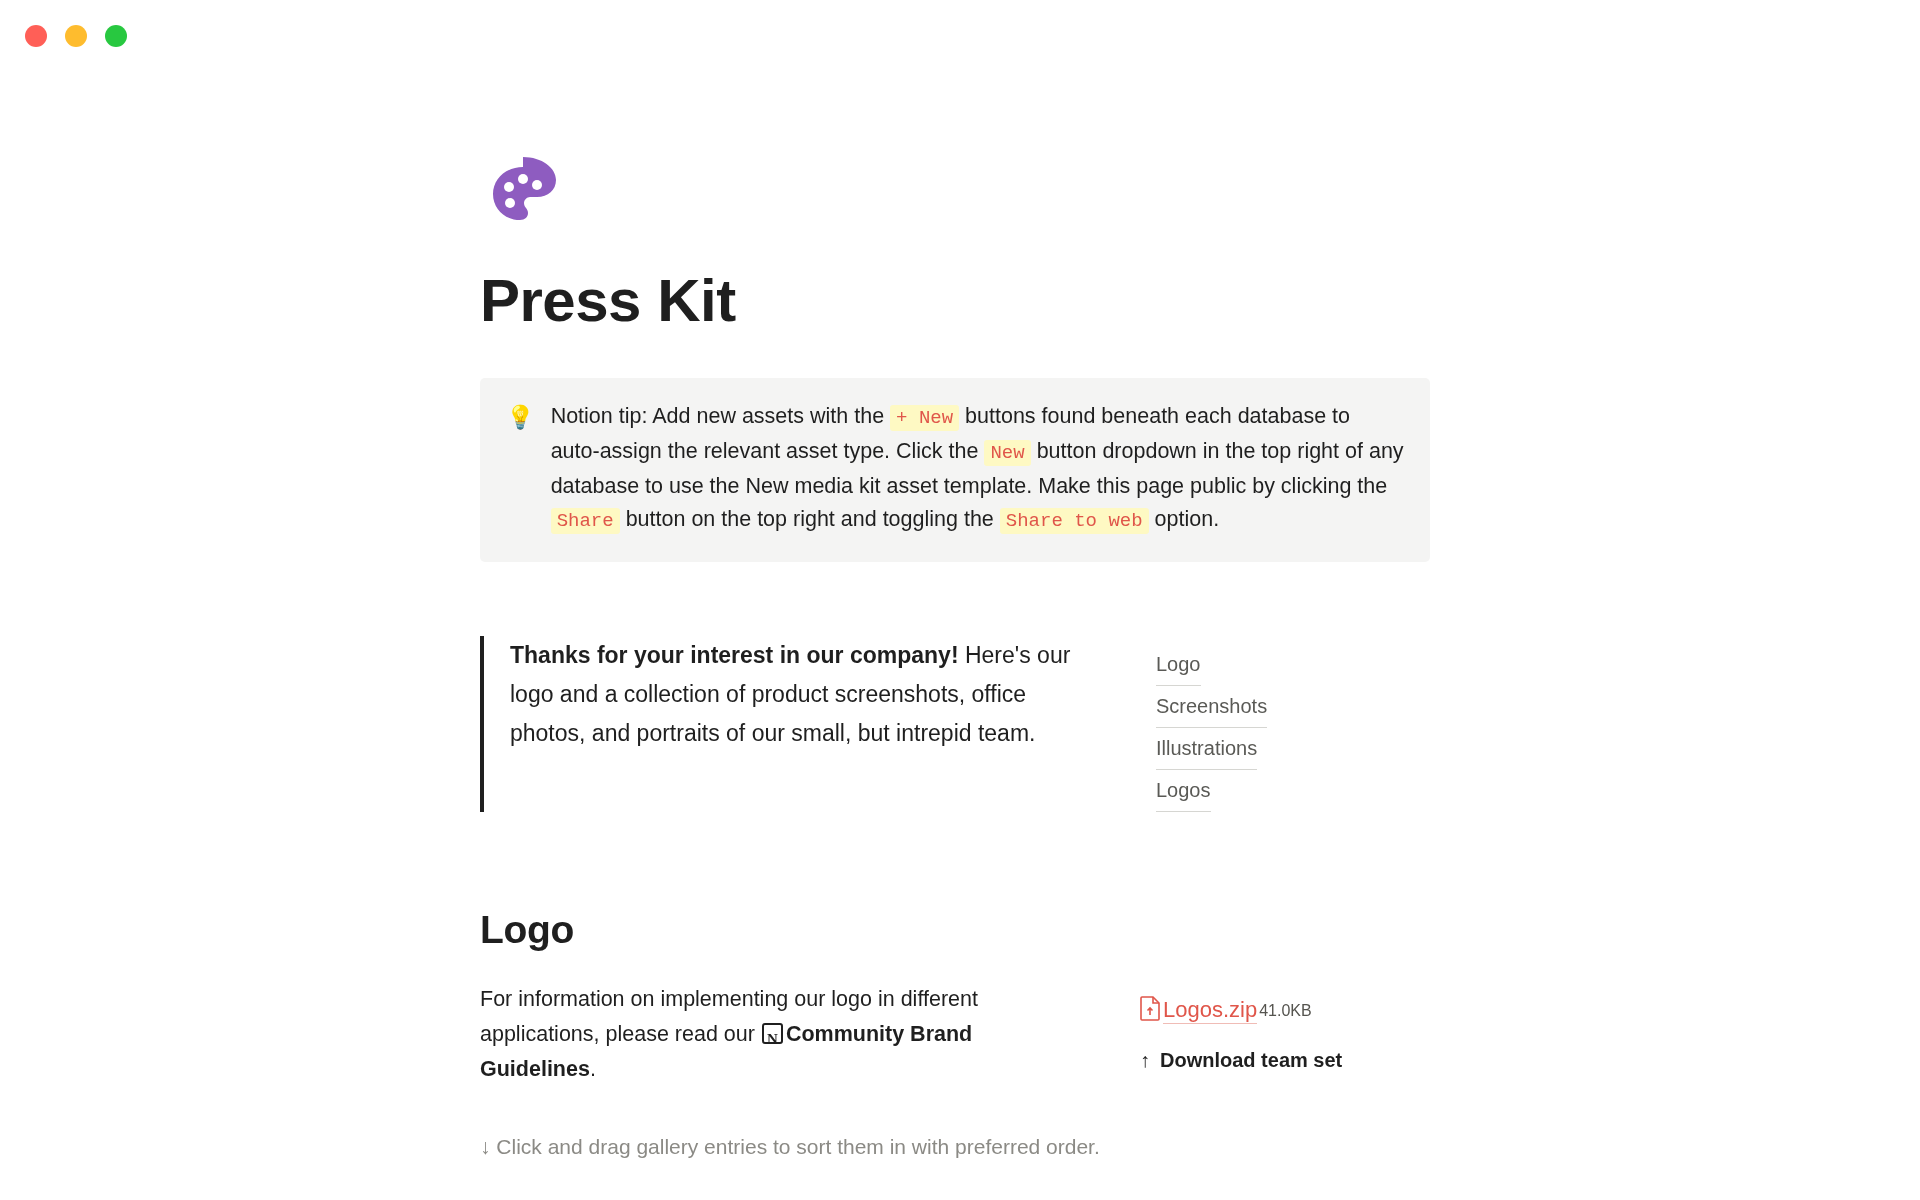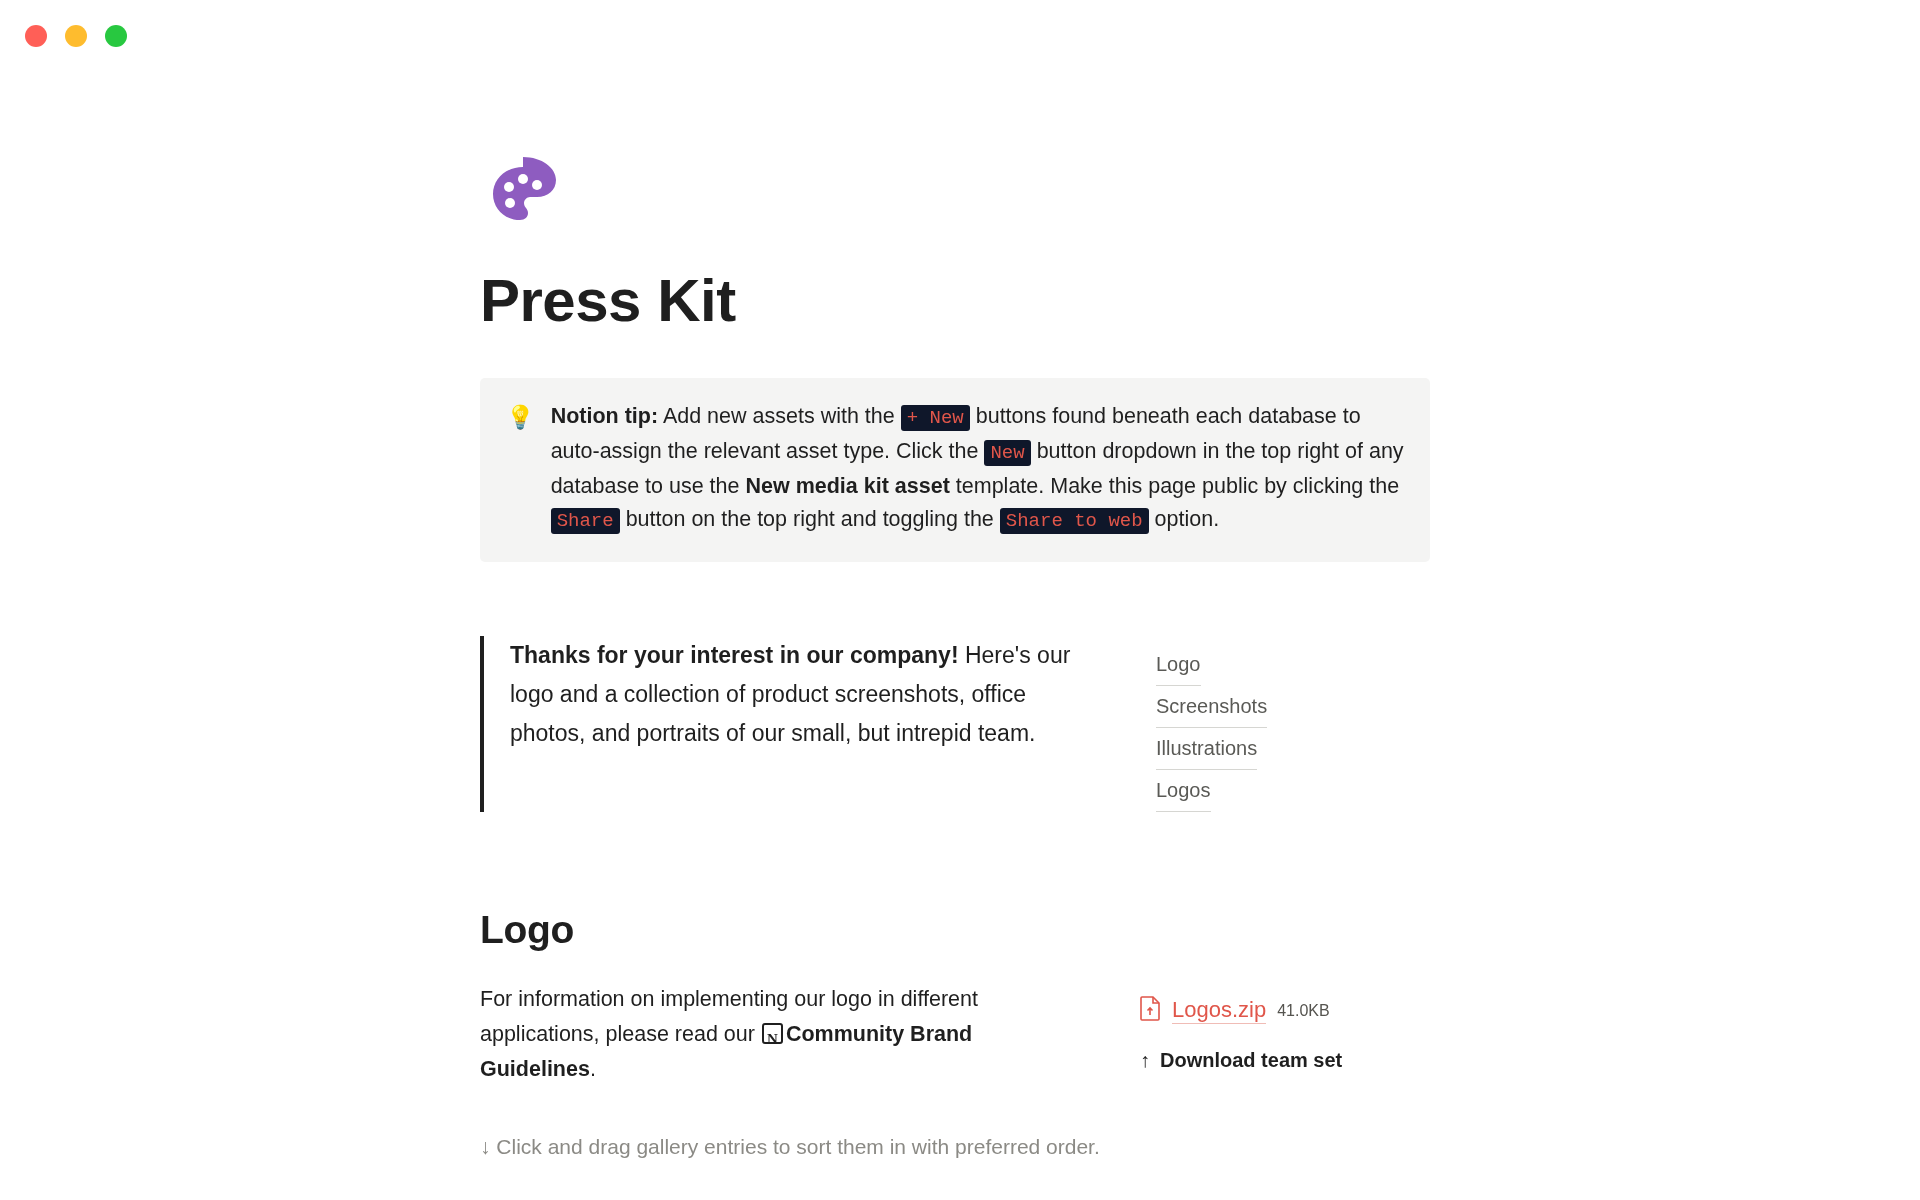--- a/index.html
+++ b/index.html
@@ -80,24 +80,24 @@
   .callout-emoji {
     font-size: 23px;
     line-height: 34px;
     flex: 0 0 auto;
   }
   .callout-text {
     font-size: 21.5px;
     line-height: 33px;
     color: #1f1f1f;
   }
-  .callout-text b { font-weight: bold; }
+  .callout-text b { font-weight: normal; }
   code.inline {
     font-family: "Liberation Mono", monospace;
-    background: #0f172a;
+    background: #fef9c3;
     color: #e0564a;
     font-size: 19px;
     padding: 2px 6px;
     border-radius: 3px;
     white-space: nowrap;
   }
 
   
   .mid-row {
     display: flex;
@@ -166,21 +166,21 @@
     color: #1f1f1f;
     font-family: "Liberation Serif", serif;
   }
   .files-col {
     margin-left: 100px;
     padding-top: 14px;
   }
   .file-row {
     display: flex;
     align-items: center;
-    gap: 11px;
+    gap: 2px;
     margin-bottom: 24px;
   }
   .file-name {
     font-size: 22px;
     color: #e0564a;
     border-bottom: 1px solid #f0bcb6;
     cursor: pointer;
   }
   .file-size {
     font-size: 16px;

